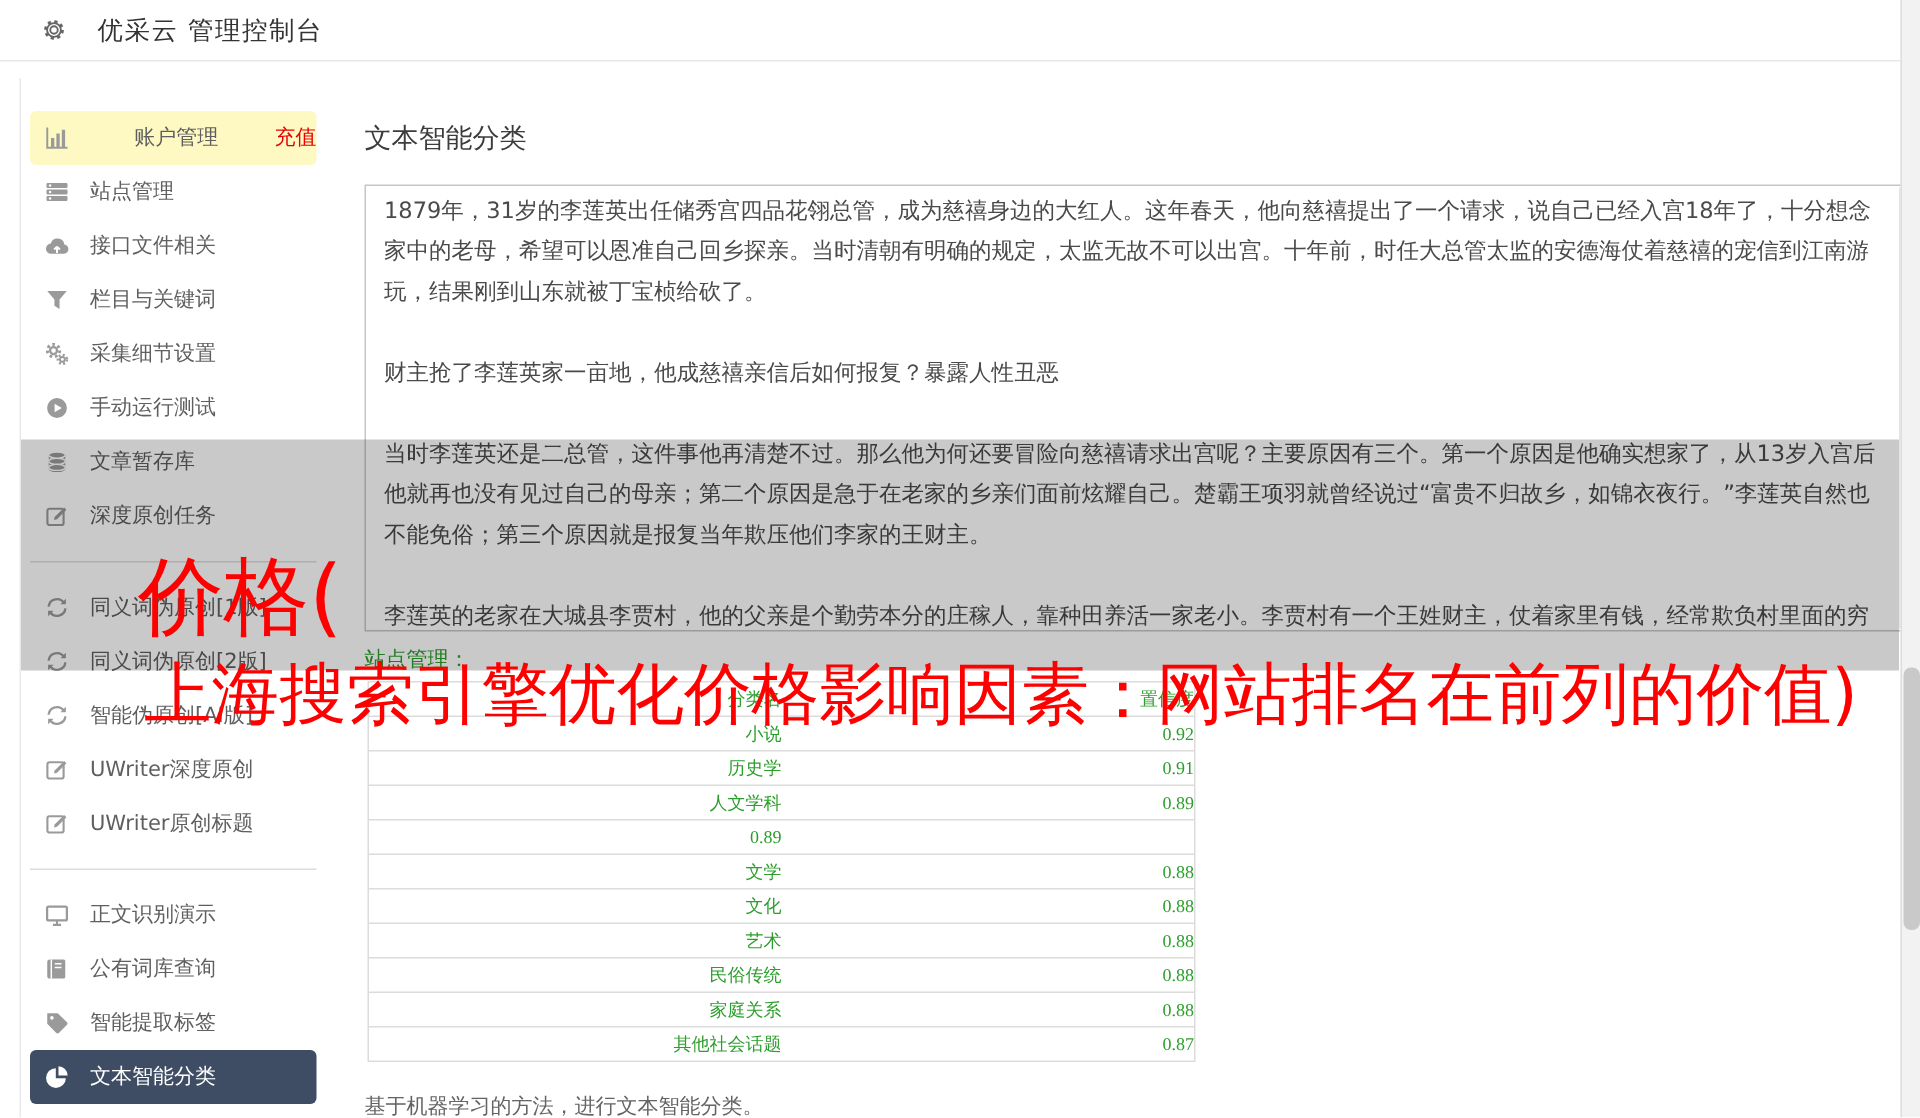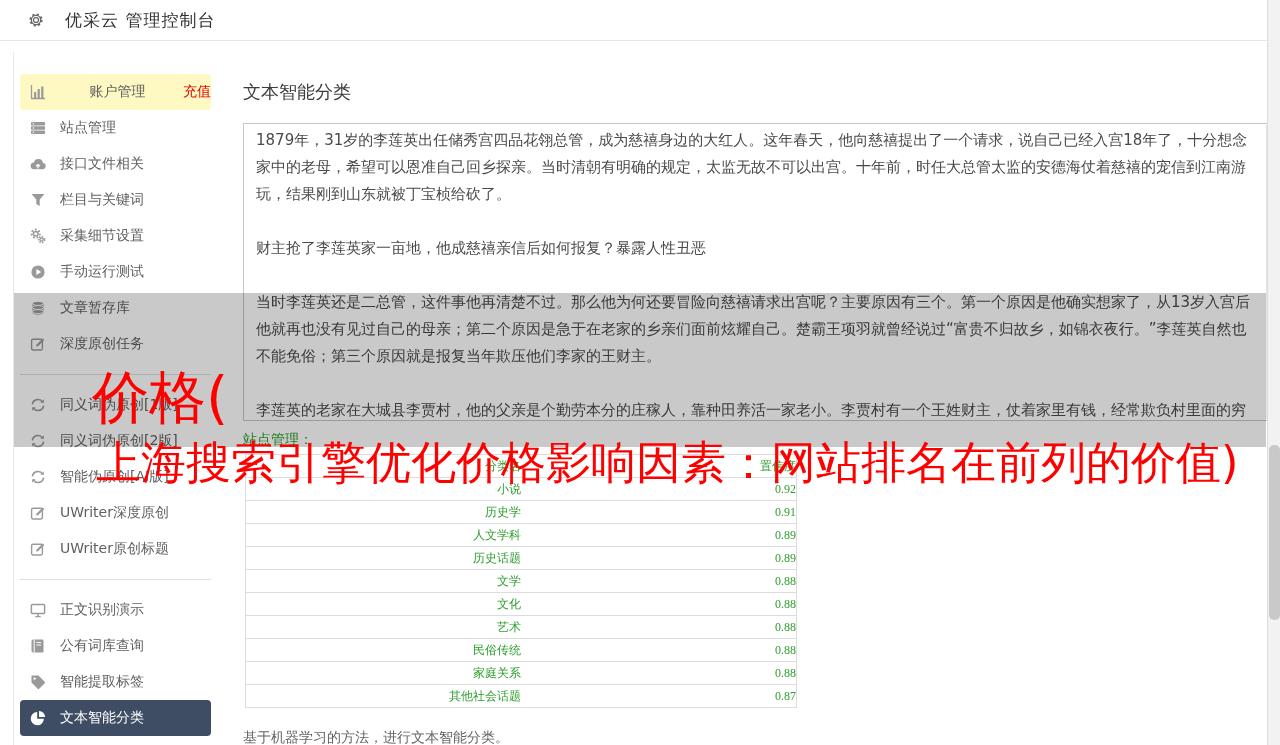--- a/index.html
+++ b/index.html
@@ -345,21 +345,20 @@
     </div>
     <div class="t-row">
       <div class="t-cell">历史学</div>
       <div class="t-cell">0.91</div>
     </div>
     <div class="t-row">
       <div class="t-cell">人文学科</div>
       <div class="t-cell">0.89</div>
     </div>
     <div class="t-row">
-      <div class="t-cell">历史话题</div>
       <div class="t-cell">0.89</div>
     </div>
     <div class="t-row">
       <div class="t-cell">文学</div>
       <div class="t-cell">0.88</div>
     </div>
     <div class="t-row">
       <div class="t-cell">文化</div>
       <div class="t-cell">0.88</div>
     </div>

